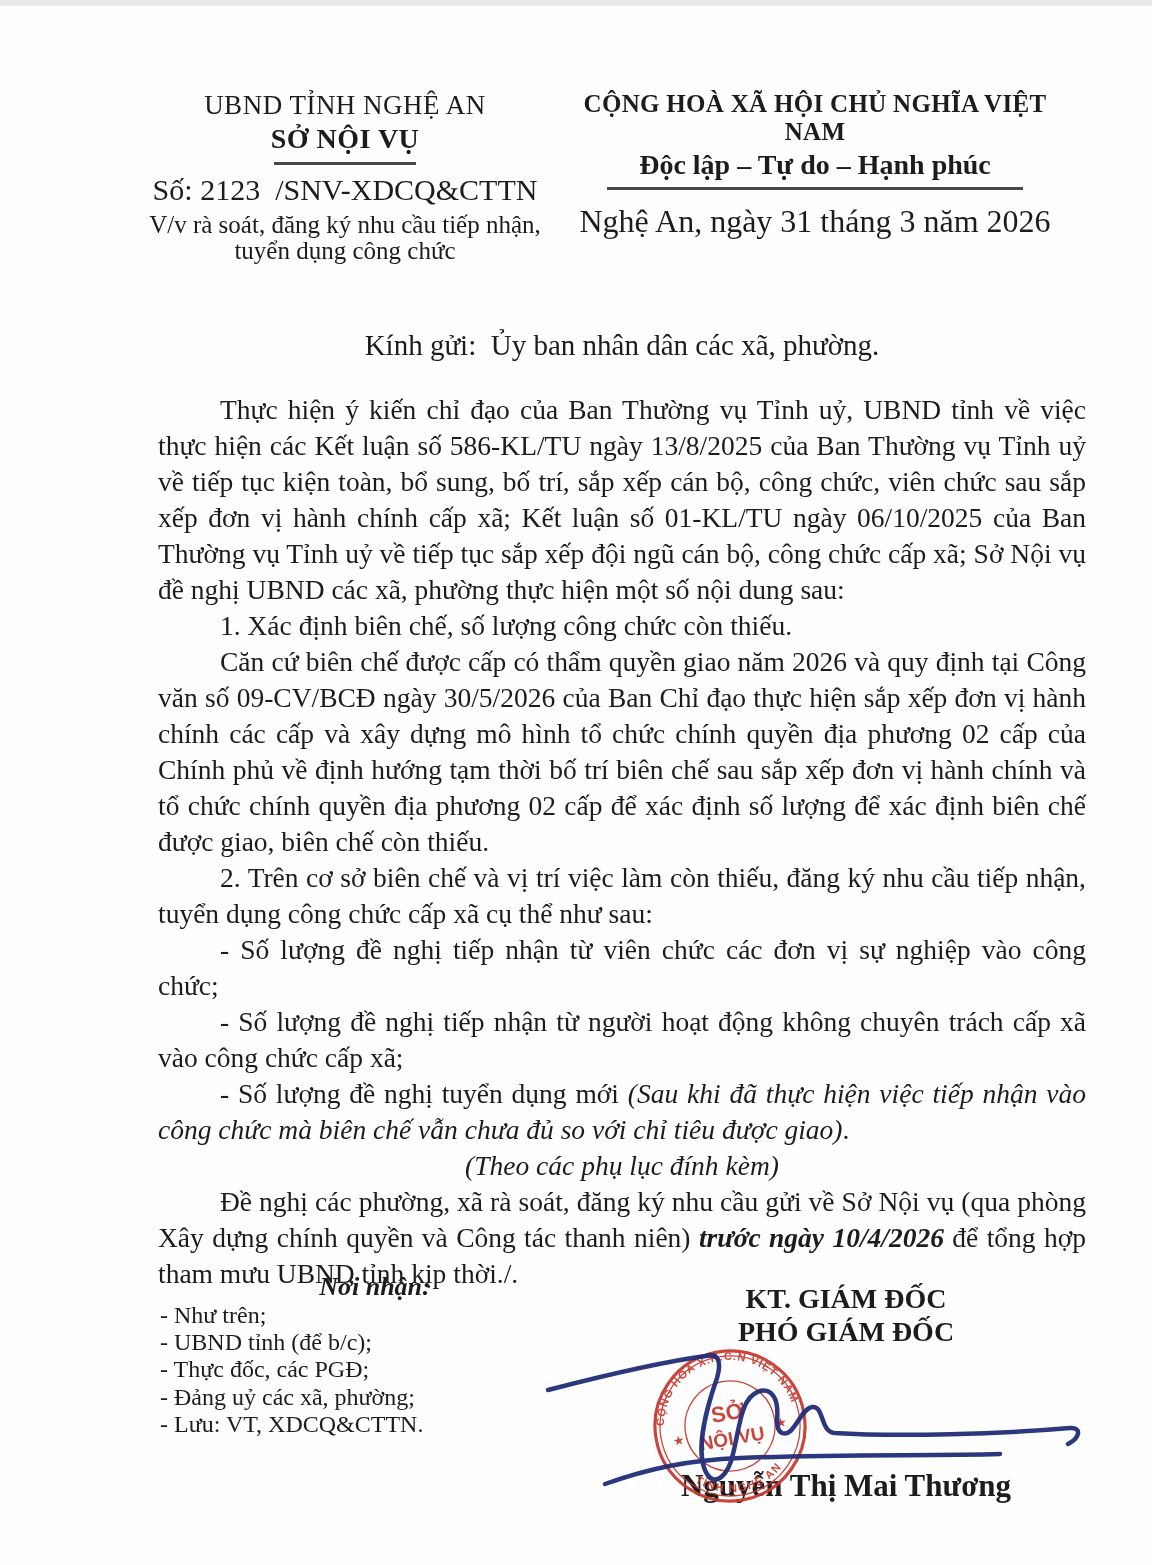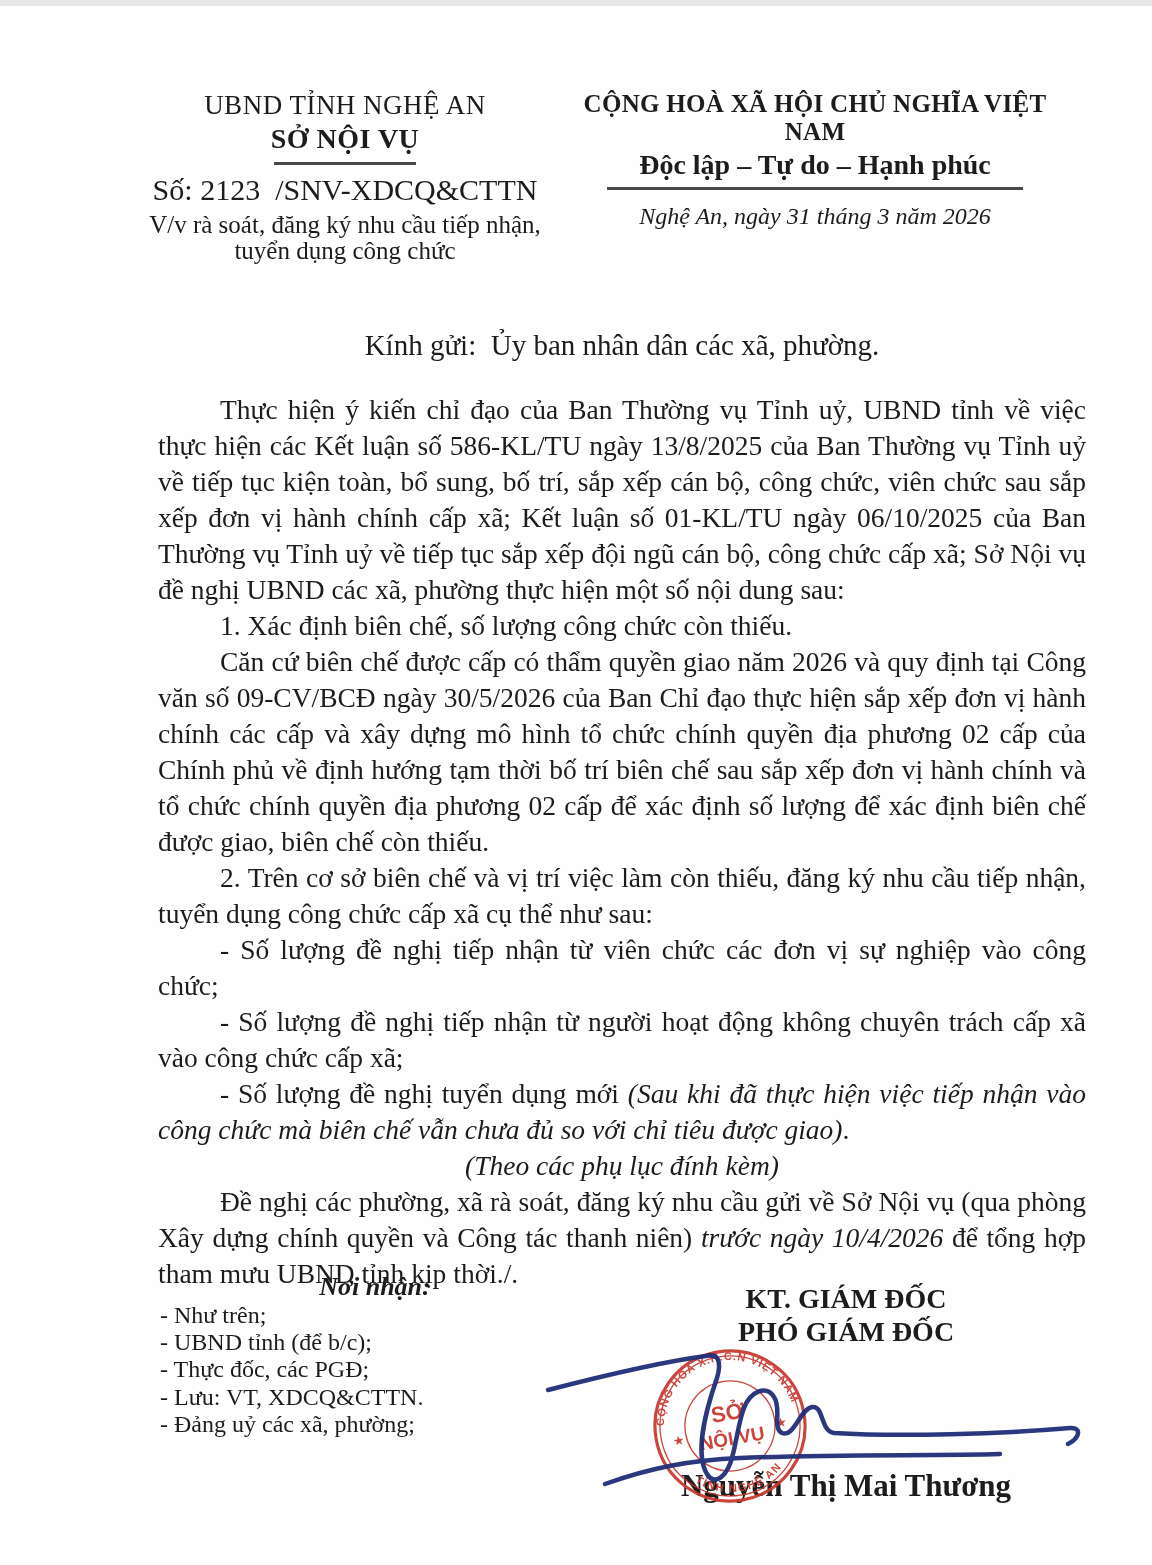--- a/index.html
+++ b/index.html
@@ -18,35 +18,35 @@
   .h-left .org-parent { font-size:27px; letter-spacing:.5px; }
   .h-left .org-name   { font-size:28px; font-weight:bold; letter-spacing:.5px; margin-top:2px; }
   .h-left .rule       { width:142px; height:3px; background:#4a4a4a; margin:7px auto 0; }
   .h-left .doc-no     { font-size:30px; margin-top:8px; white-space:pre-wrap; }
   .h-left .subject    { font-size:25px; line-height:26px; margin-top:5px; }
 
   .h-right { position:absolute; left:553px; top:84px; width:524px; text-align:center; }
   .h-right .motto1 { font-size:25px; font-weight:bold; letter-spacing:.3px; }
   .h-right .motto2 { font-size:28px; font-weight:bold; margin-top:3px; }
   .h-right .rule   { width:416px; height:3px; background:#4a4a4a; margin:6px auto 0; }
-  .h-right .pdate  { font-size:24px; font-style:italic; margin-top:13px; }
+  .h-right .pdate  { font-size:32px; margin-top:13px; }
 
   
   .salutation {
     position:absolute; left:158px; top:323px; width:928px;
     text-align:center; font-size:29px; white-space:pre-wrap;
   }
   .doc-body {
     position:absolute; left:158px; top:386px; width:928px;
     font-size:27.5px; line-height:36px; text-align:justify;
   }
   .doc-body p { margin:0; text-indent:62px; }
   .doc-body p.attach { text-align:center; text-indent:0; font-style:italic; }
   .doc-body .it { font-style:italic; }
-  .doc-body .bi { font-weight:normal; font-style:italic; }
+  .doc-body .bi { font-weight:bold; font-style:italic; }
 
   
   .recipients { position:absolute; left:160px; top:1266px; width:430px; }
   .recipients .rt { font-size:26px; font-weight:bold; font-style:italic; line-height:30px;text-align:center; }
   .recipients .ri { font-size:24px; line-height:27.2px; }
 
   .sign-titles { position:absolute; left:566px; top:1276px; width:560px; text-align:center; }
   .sign-titles .s1, .sign-titles .s2 { font-size:28px; font-weight:bold; line-height:33px; }
   .signer-name { position:absolute; left:566px; top:1462px; width:560px; text-align:center;
                  font-size:31px; font-weight:bold; }
@@ -91,22 +91,22 @@
     <p><span>- Số lượng đề nghị tuyển dụng mới </span><span class="it">(Sau khi đã thực hiện việc tiếp nhận vào công chức mà biên chế vẫn chưa đủ so với chỉ tiêu được giao)</span><span>.</span></p>
     <p class="attach">(Theo các phụ lục đính kèm)</p>
     <p><span>Đề nghị các phường, xã rà soát, đăng ký nhu cầu gửi về Sở Nội vụ (qua phòng Xây dựng chính quyền và Công tác thanh niên) </span><span class="bi">trước ngày 10/4/2026</span><span> để tổng hợp tham mưu UBND tỉnh kịp thời./.</span></p>
   </div>
 
   <div class="recipients">
     <div class="rt">Nơi nhận:</div>
     <div class="ri">- Như trên;</div>
     <div class="ri">- UBND tỉnh (để b/c);</div>
     <div class="ri">- Thực đốc, các PGĐ;</div>
+    <div class="ri">- Đảng uỷ các xã, phường;</div>
     <div class="ri">- Lưu: VT, XDCQ&amp;CTTN.</div>
-    <div class="ri">- Đảng uỷ các xã, phường;</div>
   </div>
 
   <div class="sign-titles">
     <div class="s1">KT. GIÁM ĐỐC</div>
     <div class="s2">PHÓ GIÁM ĐỐC</div>
   </div>
 
   <div class="signer-name">Nguyễn Thị Mai Thương</div>
 
   <svg class="stamp" viewBox="0 0 160 160">

